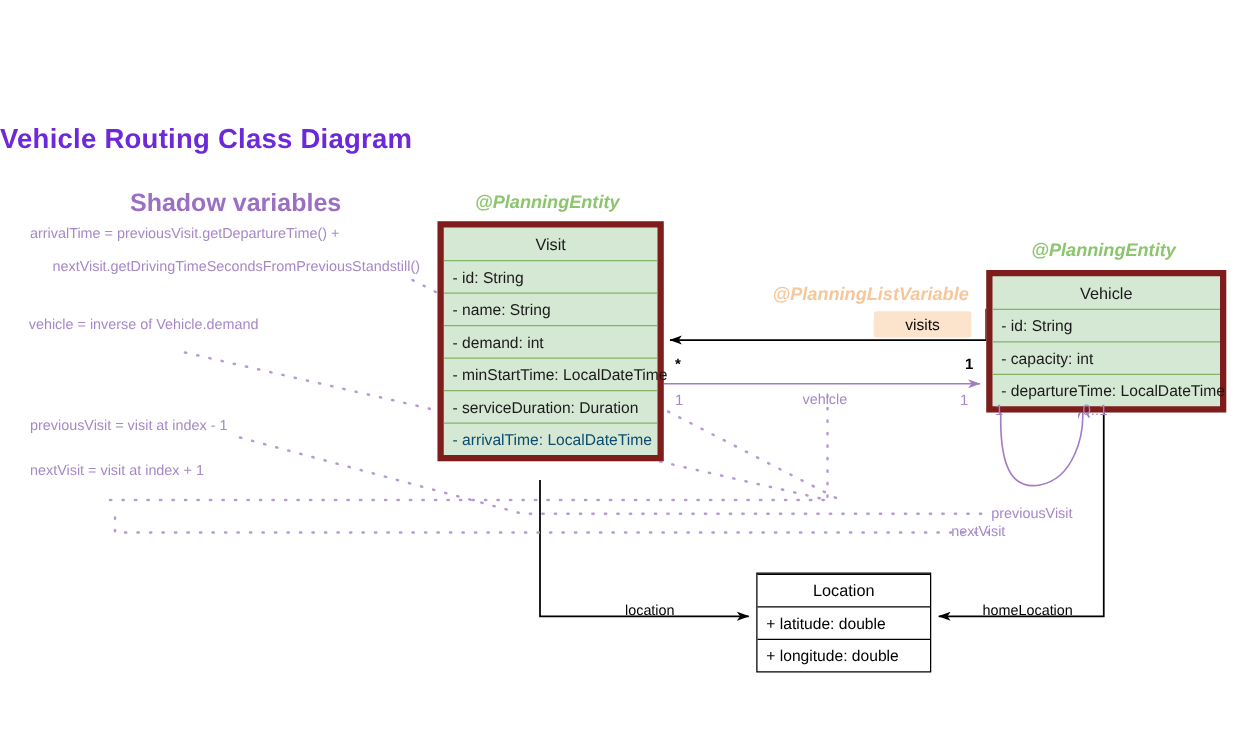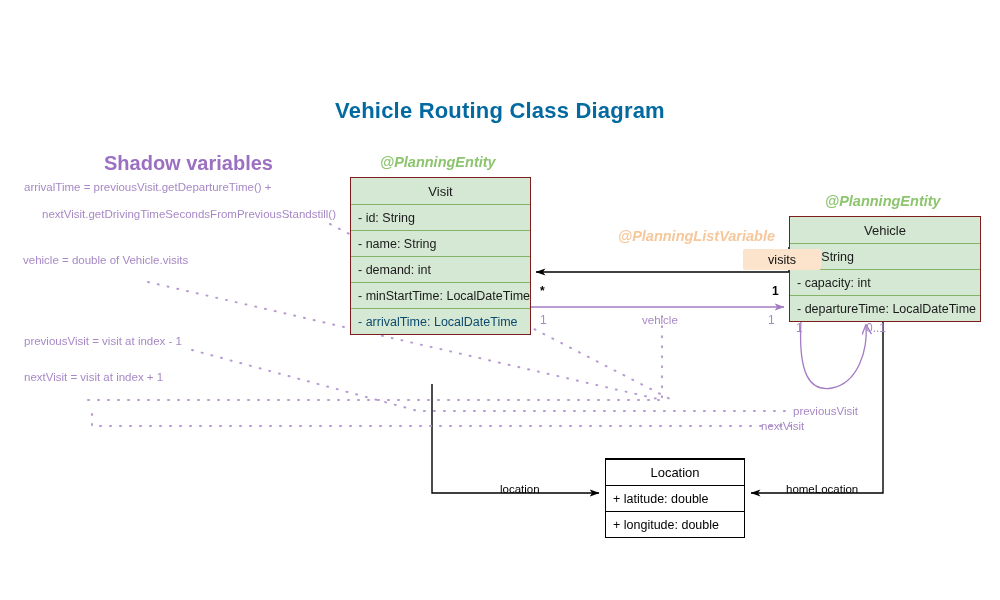--- a/index.html
+++ b/index.html
@@ -26,33 +26,32 @@
     height: 600px;
     pointer-events: none;
   }
 
   
   .diagram-title {
     position: absolute;
     left: 0;
     top: 98px;
     width: 1000px;
-    text-align: center;
     font-size: 22px;
     font-weight: bold;
-    color: #0369a1;
+    color: #6d28d9;
     letter-spacing: 0.2px;
   }
 
   
   .uml-class {
     position: absolute;
     box-sizing: border-box;
     background: #d5e8d4;
-    border: 1px solid #7f1d1d;
+    border: 5px solid #7f1d1d;
   }
   .uml-class .row {
     box-sizing: border-box;
     font-size: 12.5px;
     color: #1a1a1a;
     display: flex;
     align-items: center;
     padding: 0 7px;
     border-top: 1px solid #82b366;
     height: 26px;
@@ -198,53 +197,54 @@
       <path d="M88,400 L662,400"></path>
     </g>
   </svg>
 
   <div class="diagram-title">Vehicle Routing Class Diagram</div>
 
   <div class="shadow-title" style="left:104px; top:152px;">Shadow variables</div>
 
   <div class="shadow-line" style="left:24px; top:181px;">arrivalTime = previousVisit.getDepartureTime() +</div>
   <div class="shadow-line" style="left:30px; top:208px;padding-left:12px;">nextVisit.getDrivingTimeSecondsFromPreviousStandstill()</div>
-  <div class="shadow-line" style="left:23px; top:254px;">vehicle = double of Vehicle.visits</div>
+  <div class="shadow-line" style="left:23px; top:254px;">vehicle = inverse of Vehicle.demand</div>
   <div class="shadow-line" style="left:24px; top:335px;">previousVisit = visit at index - 1</div>
   <div class="shadow-line" style="left:24px; top:371px;">nextVisit = visit at index + 1</div>
 
   <div class="stereotype entity" style="left:380px; top:154px;">@PlanningEntity</div>
 
   <div class="uml-class" style="left:350px; top:177px; width:181px;">
     <div class="row name-row">Visit</div>
     <div class="row">- id: String</div>
     <div class="row">- name: String</div>
     <div class="row">- demand: int</div>
     <div class="row">- minStartTime: LocalDateTime</div>
+    <div class="row">- serviceDuration: Duration</div>
     <div class="row shadow-field">- arrivalTime: LocalDateTime</div>
   </div>
 
   <div class="stereotype entity" style="left:825px; top:193px;">@PlanningEntity</div>
 
   <div class="uml-class" style="left:789px; top:216px; width:192px;">
     <div class="row name-row">Vehicle</div>
     <div class="row">- id: String</div>
     <div class="row">- capacity: int</div>
     <div class="row">- departureTime: LocalDateTime</div>
   </div>
 
   <div class="uml-class plain" style="left:605px; top:458px; width:140px;">
     <div class="row name-row">Location</div>
     <div class="row">+ latitude: double</div>
     <div class="row">+ longitude: double</div>
   </div>
 
   <div class="stereotype listvar" style="left:618px; top:228px;">@PlanningListVariable</div>
 
-  <div class="badge" style="left:699px; top:249px; width:78px; height:21px;margin-left:44px;">visits</div>
+  <div class="badge" style="left:699px; top:249px; width:78px; height:21px;">visits</div>
 
   <div class="edge-label mult" style="left:540px; top:284px;">*</div>
   <div class="edge-label mult" style="left:772px; top:284px;">1</div>
 
   <div class="edge-label purple" style="left:642px; top:314px;">vehicle</div>
   <div class="edge-label purple-mult" style="left:540px; top:313px;">1</div>
   <div class="edge-label purple-mult" style="left:768px; top:313px;">1</div>
 
   <div class="edge-label purple-mult" style="left:796px; top:321px;">1</div>
   <div class="edge-label purple-mult" style="left:842px; top:321px;margin-left:24px;">0..1</div>

